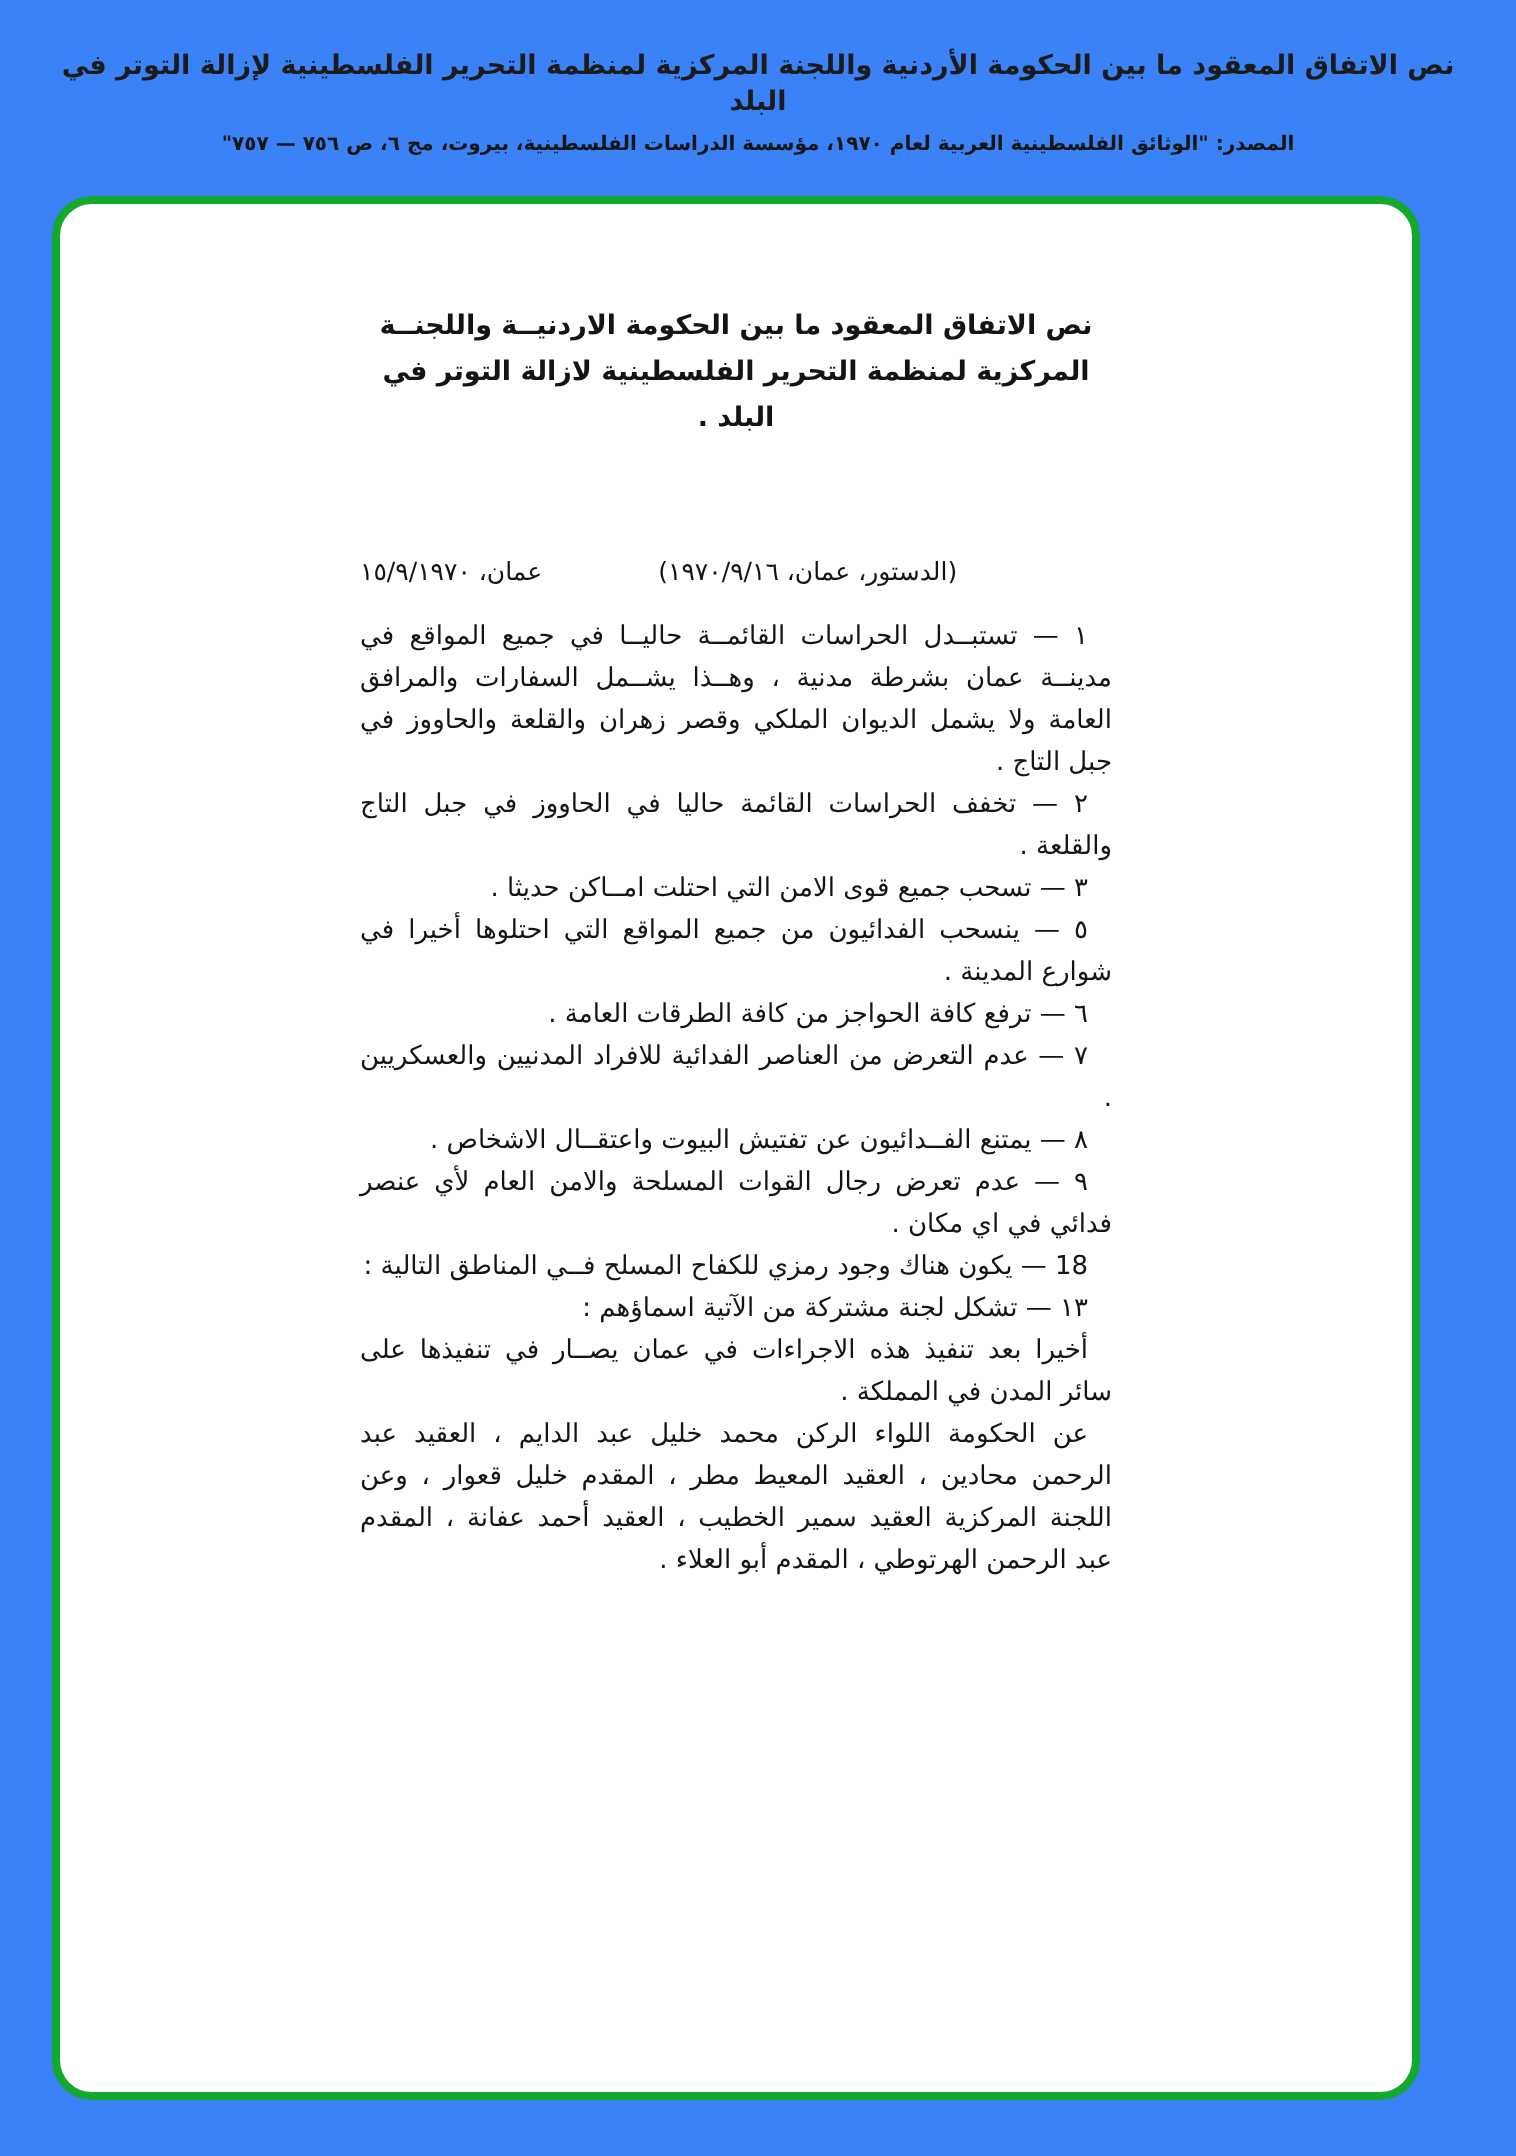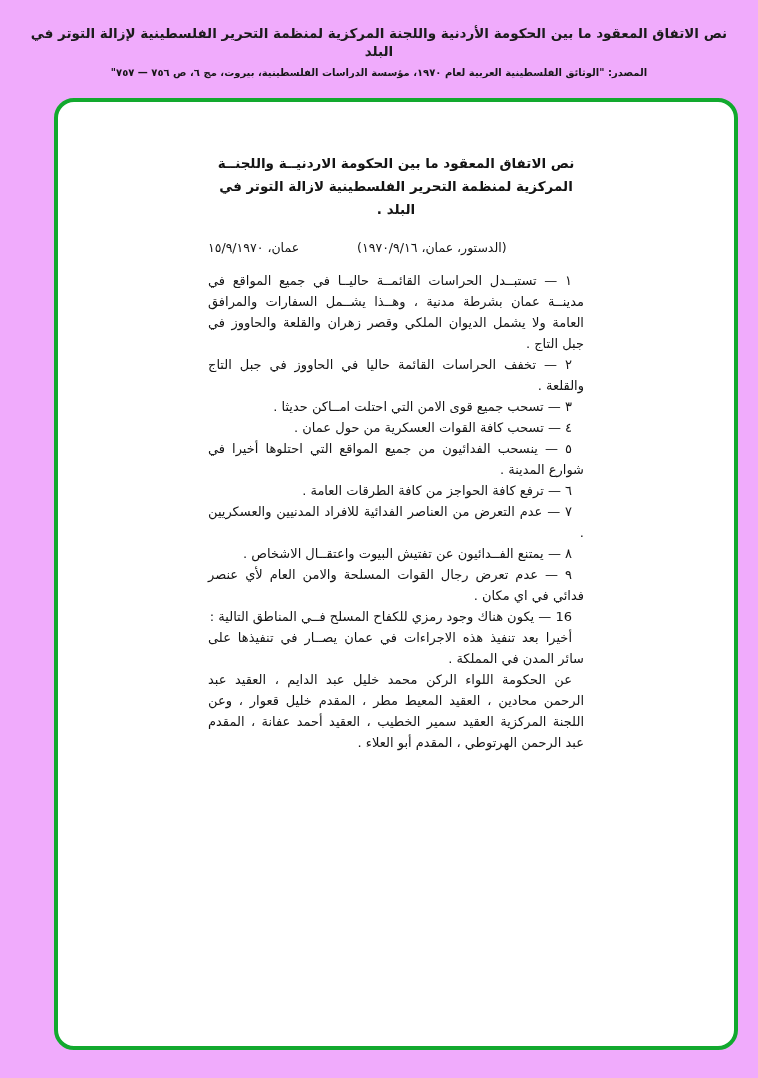--- a/index.html
+++ b/index.html
@@ -1,41 +1,41 @@
 <!DOCTYPE html>
 <html lang="ar" style="--green: #12a92e;"><head>
 <meta charset="utf-8">
 <style>
   * { margin:0; padding:0; box-sizing:border-box; }
   html, body { background:#ffffff; }
   .page {
     width:758px; height:1078px; position:relative; overflow:hidden;
-    background:#f0abfc; color:#1b1b1b;
+    background:#3b82f6; color:#1b1b1b;
     font-family:"DejaVu Sans", sans-serif;
   }
   .page-header { direction:rtl; text-align:center; padding:24px 28px 0 28px; }
   .page-header .h1 { font-size:13.5px; font-weight:bold; line-height:18px; }
   .page-header .h2 { font-size:10px; font-weight:bold; margin-top:7px; color:#161616; }
 
   .doc-frame {
-    position:absolute; left:54px; top:98px; width:684px; height:952px;
+    position:absolute; left:26px; top:98px; width:684px; height:952px;
     border:4px solid var(--green, #12a92e);
     border-radius:20px; background:#ffffff;
   }
   .doc-content {
     width:376px; margin:50px auto 0 auto;
     direction:rtl; text-align:justify;
     font-size:13px; line-height:21px; color:#141414;
   }
   .doc-title { font-weight:bold; font-size:13.5px; line-height:23px; text-align:center; }
   .dateline {
     display:flex; direction:ltr; align-items:baseline;
     margin-top:16px; margin-bottom:12px; font-size:12.5px; white-space:nowrap;
   }
-  .dateline .pd { margin-right:58px; }
+  .dateline .pd { margin-right:58px;margin-top:38px; }
   .doc-body p { margin:0; text-indent:12px; }
 </style>
 </head>
 <body>
 
 <div class="page">
 
   <div class="page-header">
     <div class="h1">نص الاتفاق المعقود ما بين الحكومة الأردنية واللجنة المركزية لمنظمة التحرير الفلسطينية لإزالة التوتر في البلد</div>
     <div class="h2">المصدر: "الوثائق الفلسطينية العربية لعام ١٩٧٠، مؤسسة الدراسات الفلسطينية، بيروت، مج ٦، ص ٧٥٦ — ٧٥٧"</div>
@@ -51,27 +51,27 @@
 
       <div class="dateline">
         <span class="pd">عمان، ١٥/٩/١٩٧٠</span>
         <span class="src">(الدستور، عمان، ١٩٧٠/٩/١٦)</span>
       </div>
 
       <div class="doc-body">
         <p>١ — تستبــدل الحراسات القائمــة حاليــا في جميع المواقع في مدينــة عمان بشرطة مدنية ، وهــذا يشــمل السفارات والمرافق العامة ولا يشمل الديوان الملكي وقصر زهران والقلعة والحاووز في جبل التاج .</p>
         <p>٢ — تخفف الحراسات القائمة حاليا في الحاووز في جبل التاج والقلعة .</p>
         <p>٣ — تسحب جميع قوى الامن التي احتلت امــاكن حديثا .</p>
-        <p>٤ — تسحب كافة القوات العسكرية من حول عمان .</p>
         <p>٥ — ينسحب الفدائيون من جميع المواقع التي احتلوها أخيرا في شوارع المدينة .</p>
         <p>٦ — ترفع كافة الحواجز من كافة الطرقات العامة .</p>
         <p>٧ — عدم التعرض من العناصر الفدائية للافراد المدنيين والعسكريين .</p>
         <p>٨ — يمتنع الفــدائيون عن تفتيش البيوت واعتقــال الاشخاص .</p>
         <p>٩ — عدم تعرض رجال القوات المسلحة والامن العام لأي عنصر فدائي في اي مكان .</p>
-        <p>16 — يكون هناك وجود رمزي للكفاح المسلح فــي المناطق التالية :</p>
+        <p>18 — يكون هناك وجود رمزي للكفاح المسلح فــي المناطق التالية :</p>
+        <p>١٣ — تشكل لجنة مشتركة من الآتية اسماؤهم :</p>
         <p>أخيرا بعد تنفيذ هذه الاجراءات في عمان يصــار في تنفيذها على سائر المدن في المملكة .</p>
         <p>عن الحكومة اللواء الركن محمد خليل عبد الدايم ، العقيد عبد الرحمن محادين ، العقيد المعيط مطر ، المقدم خليل قعوار ، وعن اللجنة المركزية العقيد سمير الخطيب ، العقيد أحمد عفانة ، المقدم عبد الرحمن الهرتوطي ، المقدم أبو العلاء .</p>
       </div>
 
     </div>
   </div>
 
 </div>
 
 </body></html>

